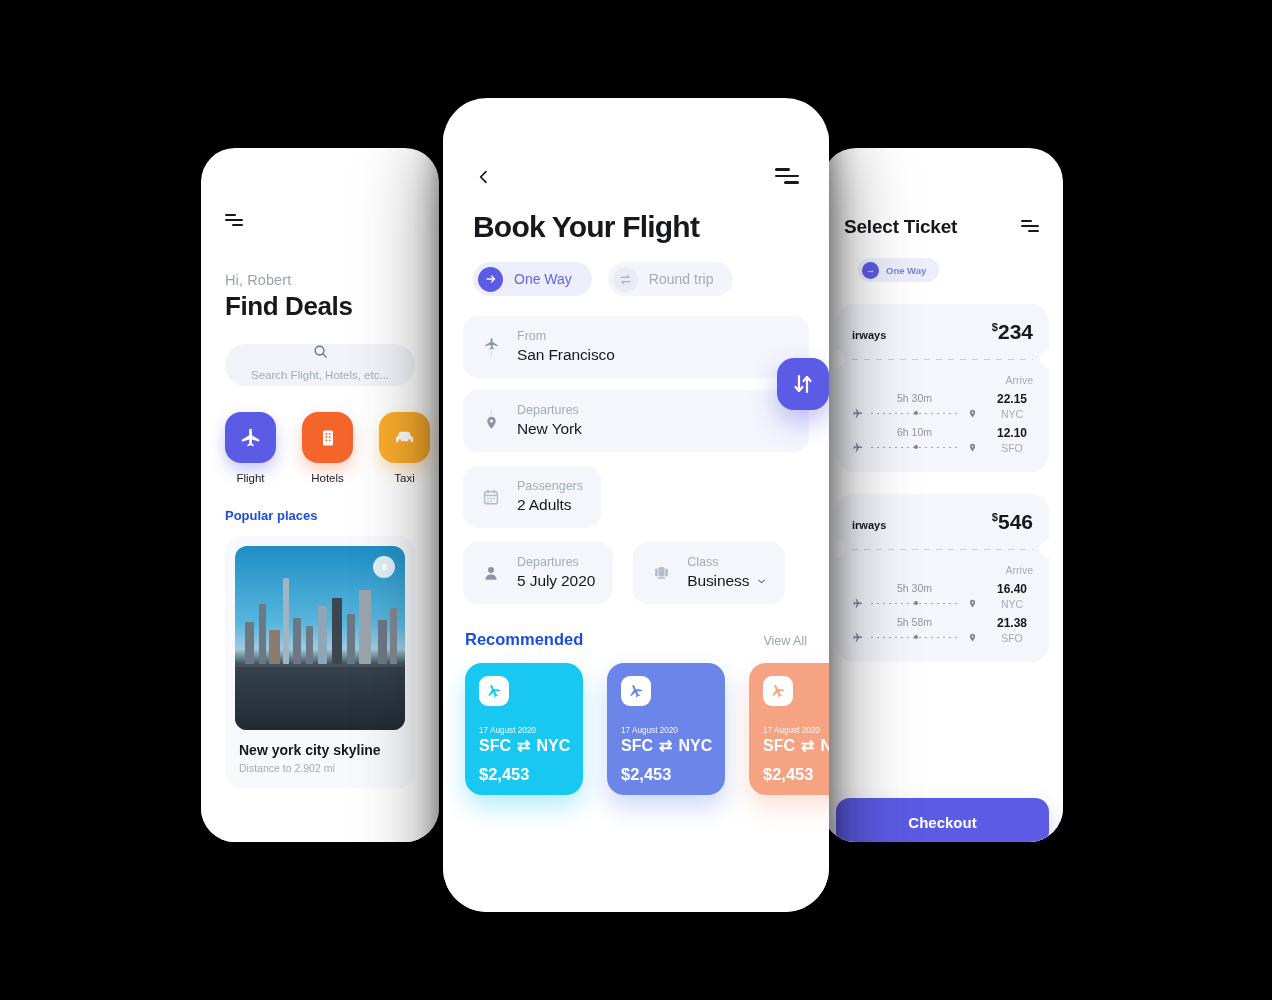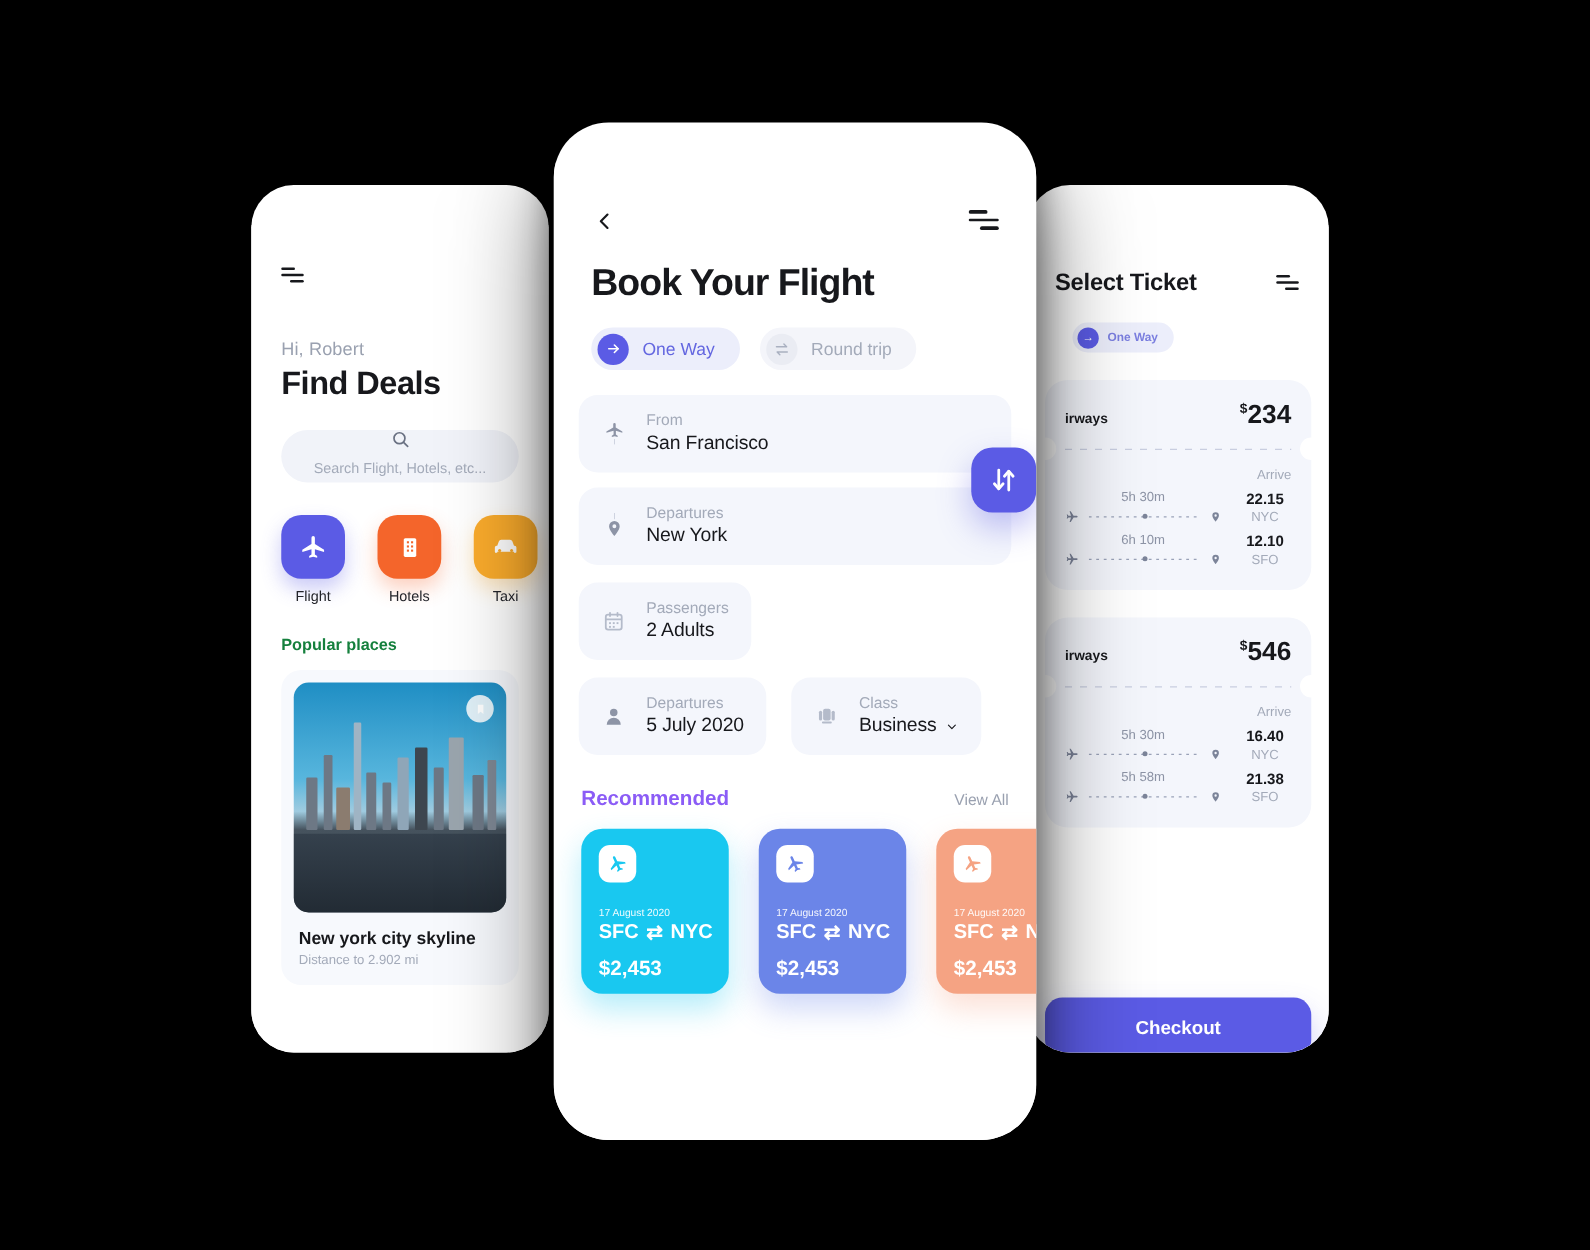--- a/index.html
+++ b/index.html
@@ -64,21 +64,21 @@
   .cat-row { display: flex; gap: 26px; padding: 26px 24px 0 24px; }
   .cat { width: 51px; text-align: center; }
   .cat-tile {
     width: 51px; height: 51px; border-radius: 16px; display: flex;
     align-items: center; justify-content: center; color: #fff;
   }
   .cat-tile.flight { background: #5b5be5; box-shadow: 0 8px 16px rgba(91,91,229,.32); }
   .cat-tile.hotels { background: #f4652b; box-shadow: 0 8px 16px rgba(244,101,43,.30); }
   .cat-tile.taxi   { background: #fbac2c; box-shadow: 0 8px 16px rgba(251,172,44,.30); }
   .cat-label { margin-top: 9px; font-size: 11.5px; color: #23242a; font-weight: 500; }
-  .l-section { margin: 24px 24px 0 24px; font-size: 13px; font-weight: 700; color: #15803d; }
+  .l-section { margin: 24px 24px 0 24px; font-size: 13px; font-weight: 700; color: #1d4ed8; }
   .place-card {
     margin: 13px 24px 0 24px; background: #f7f9fd; border-radius: 16px; padding: 10px 10px 14px 10px;
   }
   .place-img {
     position: relative; width: 100%; height: 184px; border-radius: 12px; overflow: hidden;
     background: linear-gradient(#1f8ec4 0%, #58b6dd 42%, #9fcbe0 56%, #46535e 64%, #2e3a45 100%);
   }
   .sky-b { position: absolute; background: #6d7885; border-radius: 1px; bottom: 36%; }
   .bookmark {
     position: absolute; top: 10px; right: 10px; width: 22px; height: 22px; border-radius: 50%;
@@ -195,21 +195,21 @@
     display: flex; align-items: center; justify-content: center; color: #cfd5e4;
   }
   .search-btn {
     flex: 1; max-width: 235px; height: 52px; border-radius: 15px; background: #5b5be5; color: #fff;
     font-size: 15.5px; font-weight: 600; display: flex; align-items: center; justify-content: center;
     box-shadow: 0 14px 28px rgba(91,91,229,.34);
   }
   .rec-head {
     display: flex; align-items: baseline; justify-content: space-between; padding: 0 22px; margin-top: 26px;
   }
-  .rec-title { font-size: 16.5px; font-weight: 700; color: #8b5cf6; }
+  .rec-title { font-size: 16.5px; font-weight: 700; color: #1d4ed8; }
   .rec-all { font-size: 12.5px; color: #9aa1b0; }
   .rec-row { display: flex; gap: 24px; padding: 0 22px; margin-top: 14px; }
   .rec-card {
     position: relative; width: 118px; flex: 0 0 118px; height: 132px; border-radius: 17px;
     padding: 13px 14px; color: #fff; overflow: hidden;
   }
   .rec-ic {
     width: 30px; height: 30px; border-radius: 9px; background: #fff;
     display: flex; align-items: center; justify-content: center;
   }

